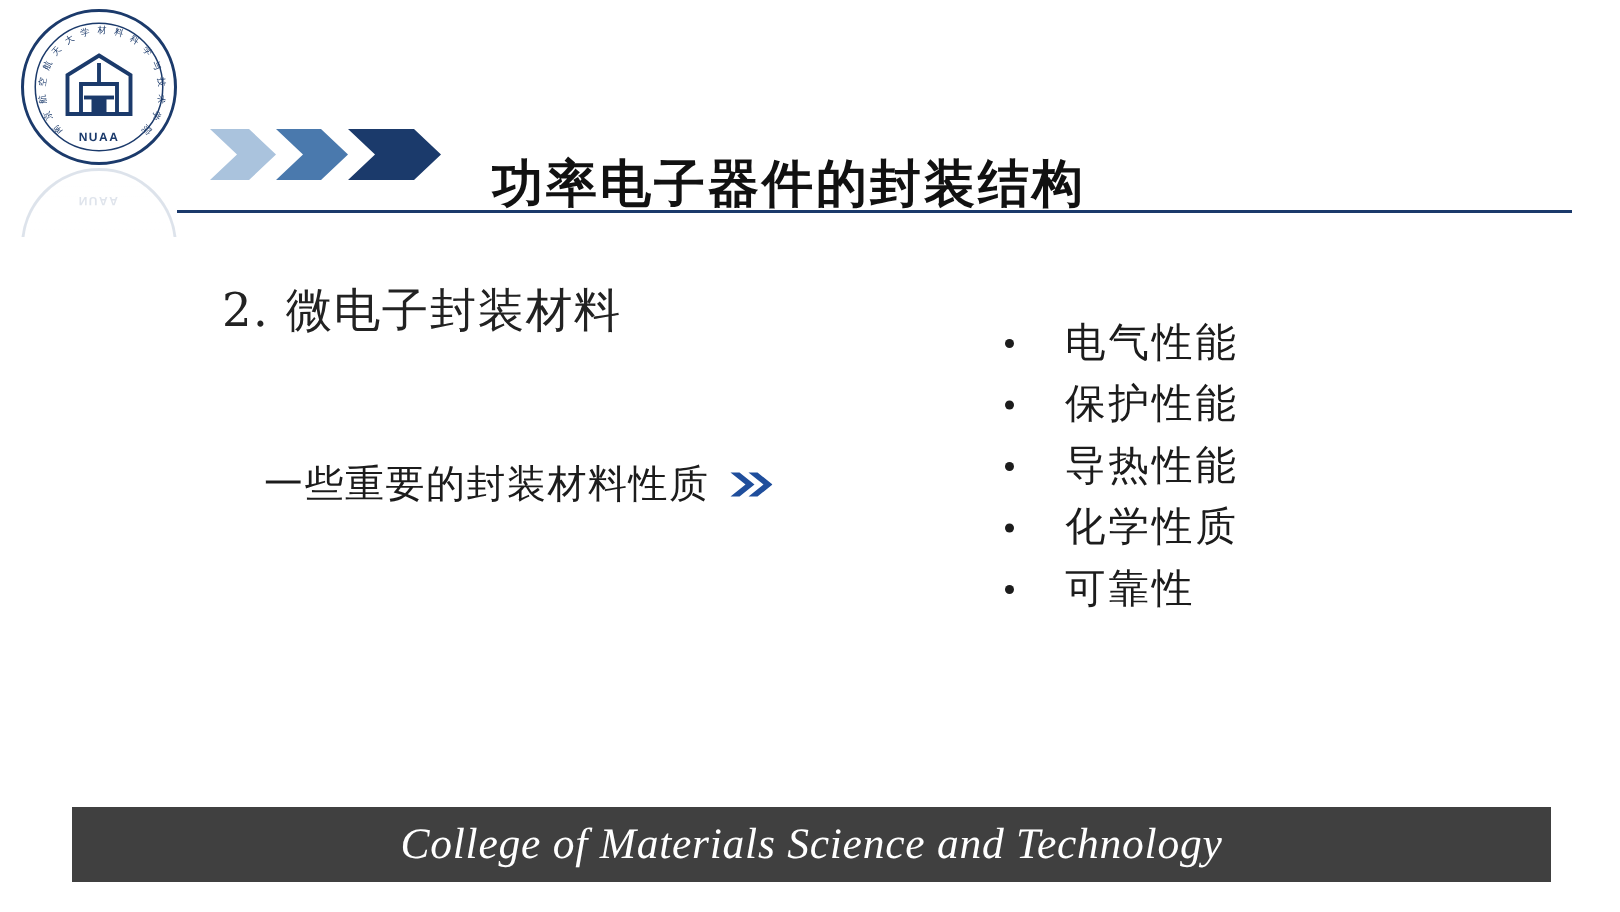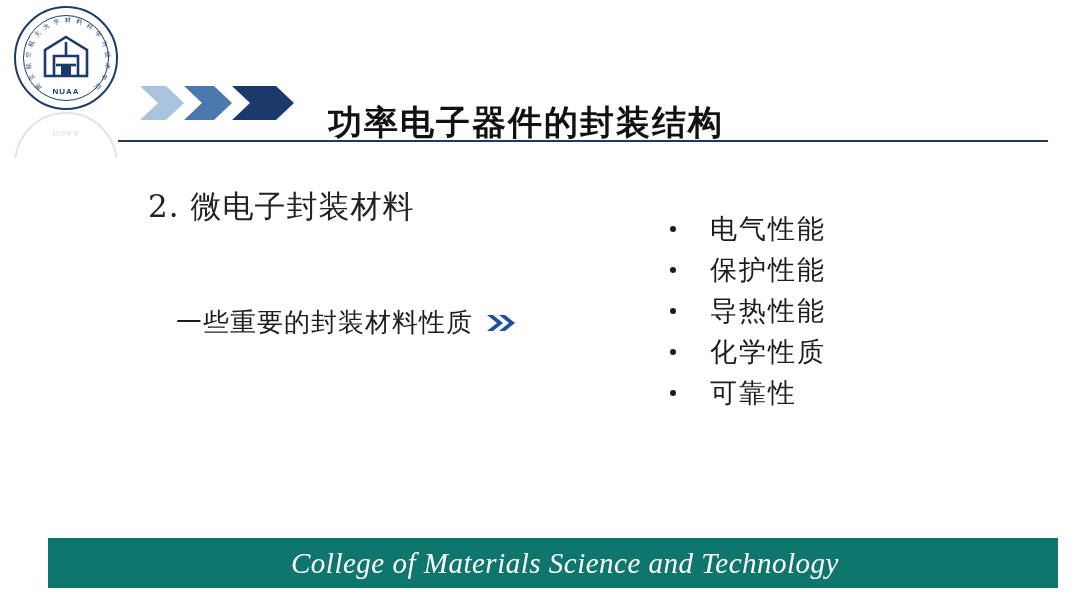--- a/index.html
+++ b/index.html
@@ -216,25 +216,24 @@
     background: #1c1c1c;
   }
 
   
   .footer {
     position: absolute;
     left: 48px;
     top: 538px;
     width: 986px;
     height: 50px;
-    background: #0f766e;
+    background: #404040;
     display: flex;
     align-items: center;
     justify-content: center;
-    padding-left: 24px;
   }
   .footer-text {
     color: #ffffff;
     font-size: 29px;
     font-style: italic;
     font-family: "Liberation Serif", serif;
     letter-spacing: 0.5px;
   }
 </style>
 </head>

